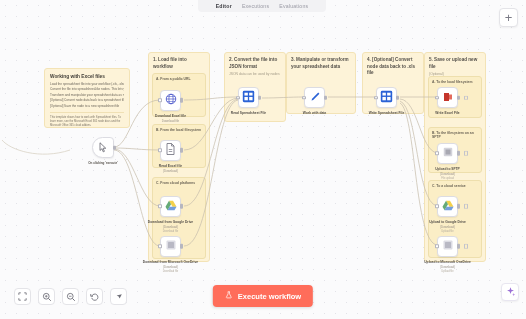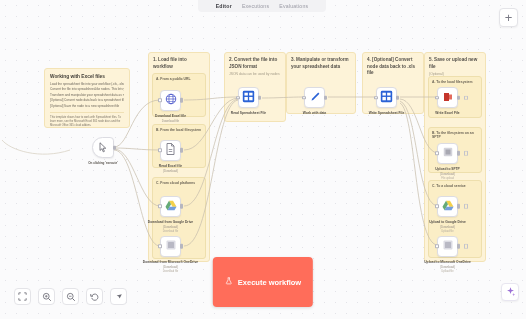--- a/index.html
+++ b/index.html
@@ -59,21 +59,21 @@
     border: 1px solid #e4e4e8; border-radius: 4px;
     display: flex; align-items: center; justify-content: center;
     color: #6f6f78;
   }
 
   
   #execbtn {
     position: absolute; left: 50%; transform: translateX(-50%);
     bottom: 12px;
     background: #ff6d5a; color: #fff;
-    border-radius: 4px; padding: 20px 12px;
+    border-radius: 4px; padding: 6px 12px;
     display: flex; align-items: flex-end; gap: 5px;
     font-size: 7.5px; font-weight: bold;
     box-shadow: 0 1px 3px rgba(0,0,0,.12);
     z-index: 40; white-space: nowrap;
   }
 
   
   .sticky {
     position: absolute;
     background: #fdf3d8;

